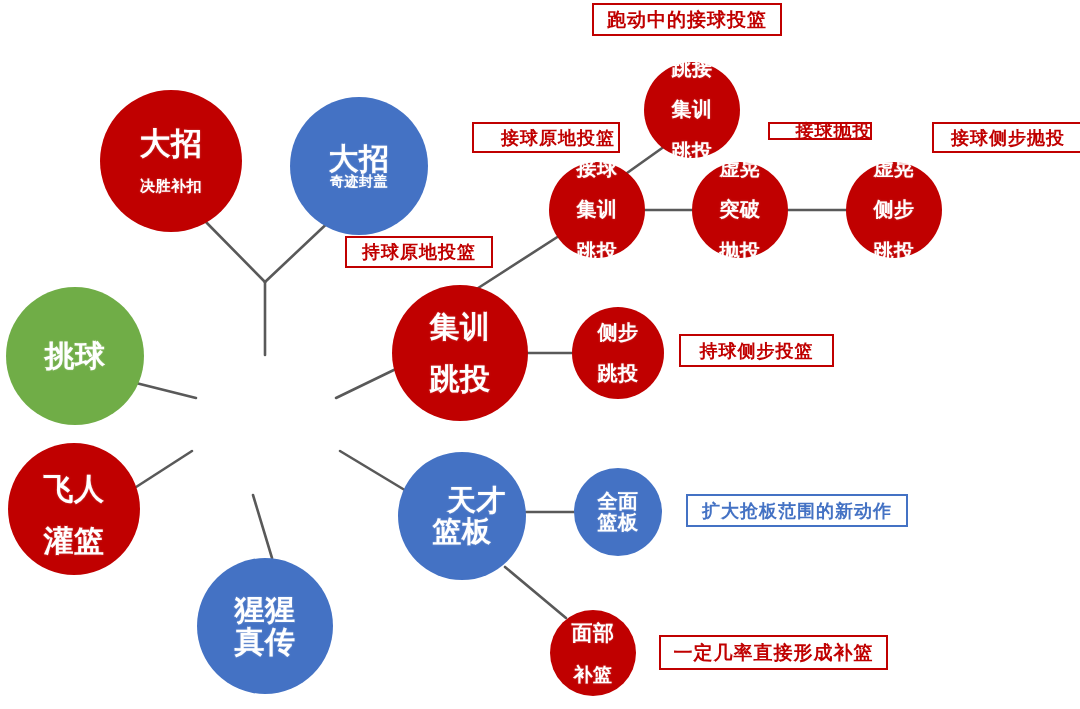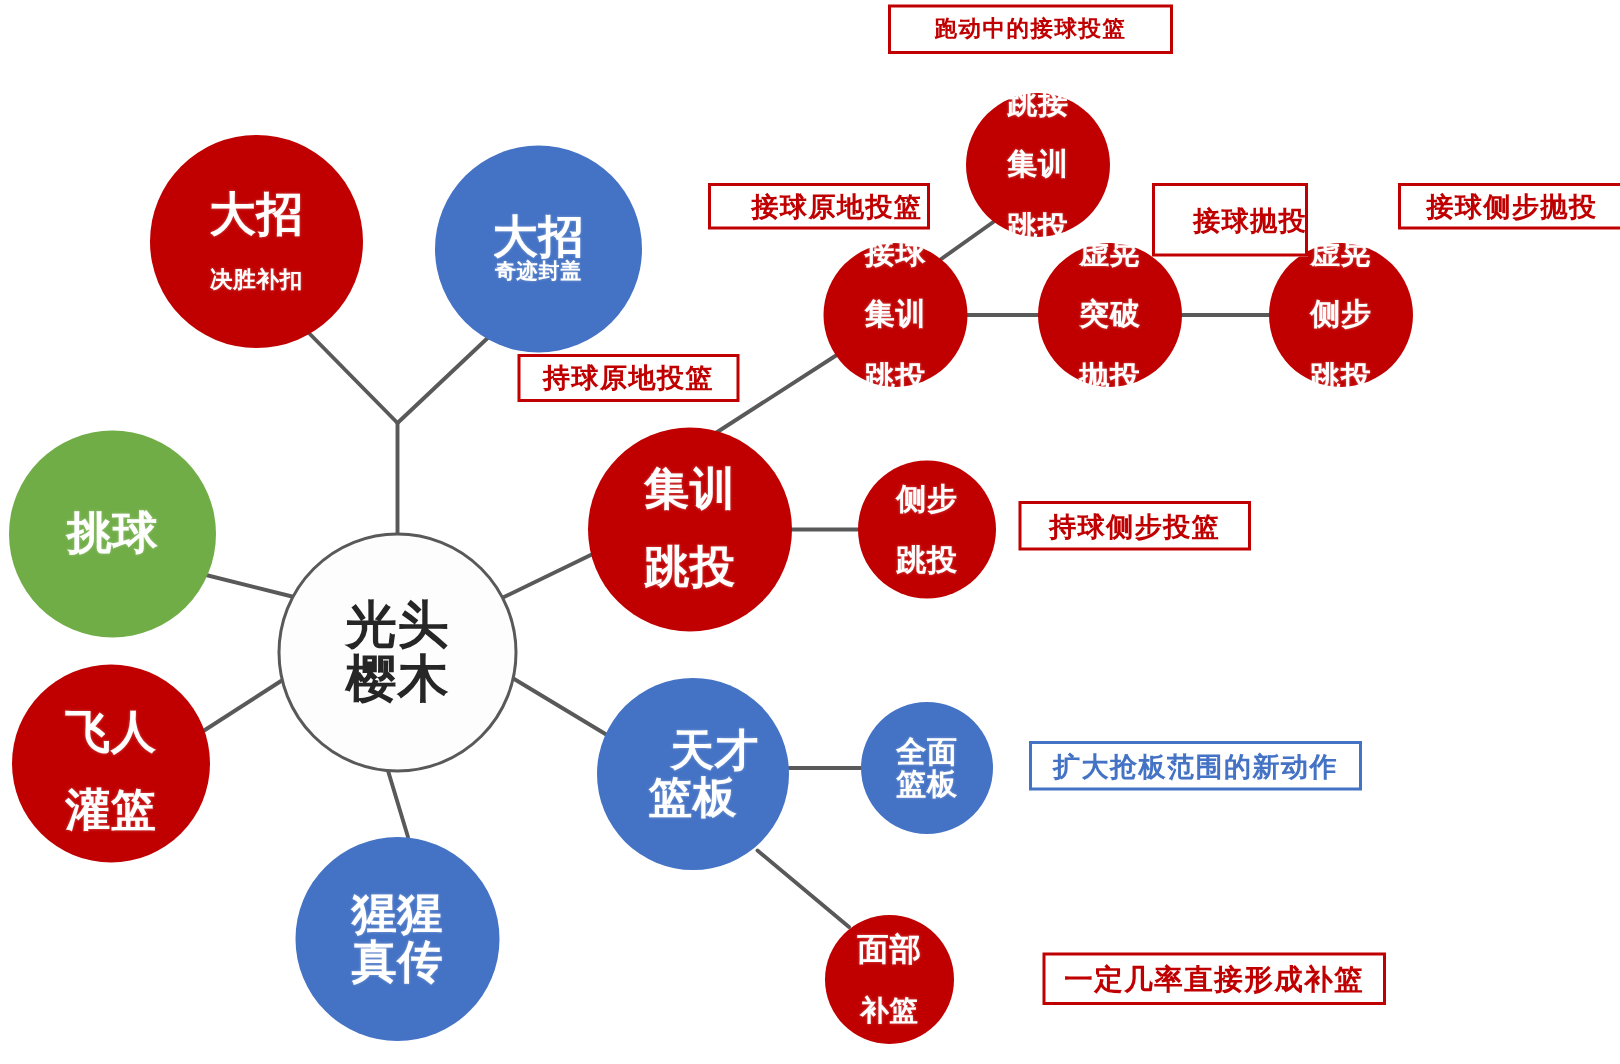--- a/index.html
+++ b/index.html
@@ -101,24 +101,20 @@
 
       <line x1="620" y1="178" x2="665" y2="146"></line>
       <line x1="645" y1="210" x2="692" y2="210"></line>
       <line x1="788" y1="210" x2="846" y2="210"></line>
 
       <line x1="526" y1="512" x2="574" y2="512"></line>
       <line x1="505" y1="567" x2="566" y2="618"></line>
     </g>
   </svg>
 
-  <div class="node center" id="node-center" style="left:185px; top:355px; width:160px; height:160px; font-size:34px;">
-    <span class="l1">光头</span>
-    <span class="l2">樱木</span>
-  </div>
 
   <div id="node-layer">
       <div class="node red" id="node-dazhao-koudian" style="left: 100px; top: 90px; width: 142px; height: 142px;">
         <span class="l1" style="font-size: 31px;">大招</span>
         <span class="l2" style="font-size: 15px;">决胜补扣</span>
       </div>
       <div class="node blue" id="node-dazhao-fenggai" style="left: 290px; top: 97px; width: 138px; height: 138px;">
         <span class="l1" style="font-size: 30px;">大招</span>
         <span class="l2" style="font-size: 14px;">奇迹封盖</span>
       </div>
@@ -169,23 +165,23 @@
         <span class="l3" style="font-size: 20px;">抛投</span>
       </div>
       <div class="node red" id="node-xuhuang-cebu" style="left: 846px; top: 162px; width: 96px; height: 96px;">
         <span class="l1" style="font-size: 20px;">虚晃</span>
         <span class="l2" style="font-size: 20px;">侧步</span>
         <span class="l3" style="font-size: 20px;">跳投</span>
       </div>
     </div>
 
   <div id="label-layer">
-      <div class="label" id="label-paodong-jieqiu" style="left: 592px; top: 3px; width: 190px; height: 33px; font-size: 15px;">跑动中的接球投篮</div>
+      <div class="label" id="label-paodong-jieqiu" style="left: 592px; top: 3px; width: 190px; height: 33px; font-size: 19px;">跑动中的接球投篮</div>
       <div class="label" id="label-jieqiu-yuandi" style="left: 472px; top: 122px; width: 148px; height: 31px; font-size: 18px; padding-left: 33px;">接球原地投篮</div>
-      <div class="label" id="label-jieqiu-paotou" style="left: 768px; top: 122px; width: 104px; height: 49px; font-size: 18px; padding-left: 36px;">接球抛投</div>
+      <div class="label" id="label-jieqiu-paotou" style="left: 768px; top: 122px; width: 104px; height: 18px; font-size: 18px; padding-left: 36px;">接球抛投</div>
       <div class="label" id="label-jieqiu-cebu-paotou" style="left: 932px; top: 122px; width: 152px; height: 31px; font-size: 18px;">接球侧步抛投</div>
       <div class="label" id="label-chiqiu-yuandi" style="left: 345px; top: 236px; width: 148px; height: 32px; font-size: 18px;">持球原地投篮</div>
       <div class="label" id="label-chiqiu-cebu" style="left: 679px; top: 334px; width: 155px; height: 33px; font-size: 18px;">持球侧步投篮</div>
       <div class="label blue-label" id="label-kuoda-qiangban" style="left: 686px; top: 494px; width: 222px; height: 33px; font-size: 18px;">扩大抢板范围的新动作</div>
-      <div class="label" id="label-yiding-jilv" style="left: 659px; top: 635px; width: 229px; height: 35px; font-size: 19px; margin-left: 36px;">一定几率直接形成补篮</div>
+      <div class="label" id="label-yiding-jilv" style="left: 659px; top: 635px; width: 229px; height: 35px; font-size: 19px;">一定几率直接形成补篮</div>
     </div>
 
 </div>
 
 </body></html>

